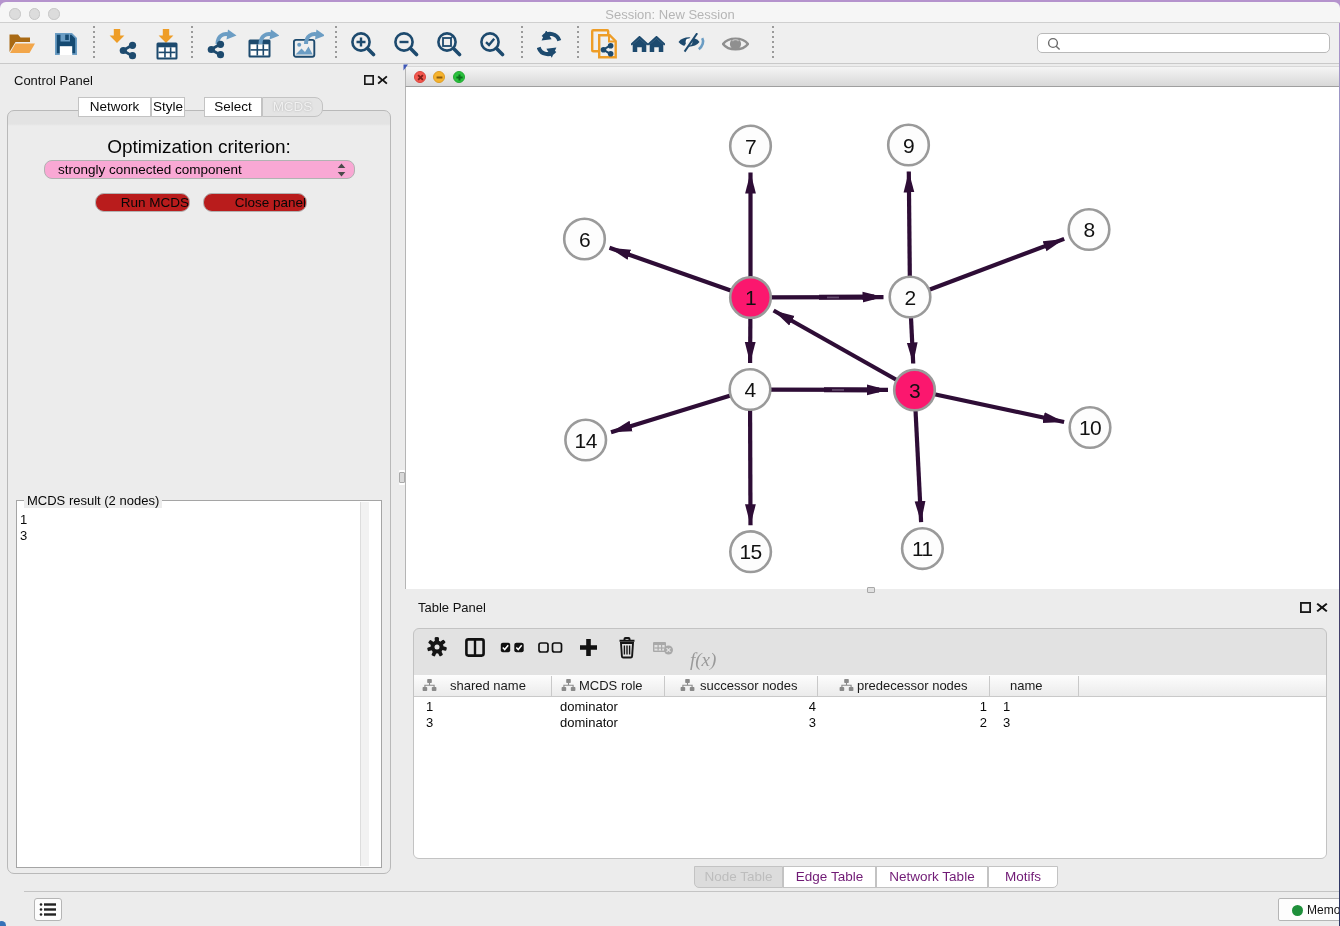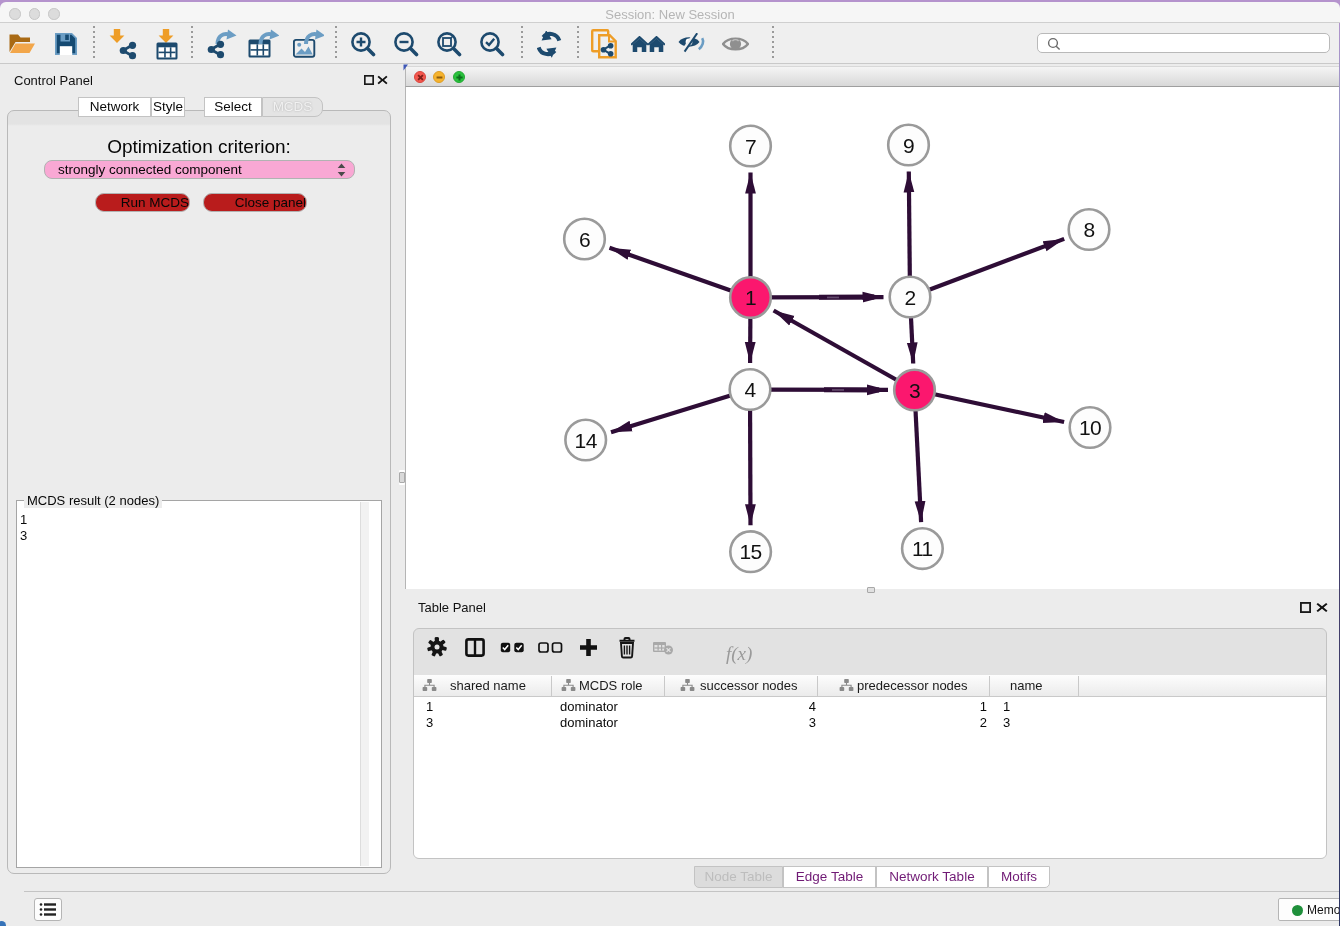--- a/index.html
+++ b/index.html
@@ -368,21 +368,21 @@
       <g fill="#a9a9a9">
         <rect x="0" y="3" width="13" height="10" rx="1"></rect>
         <rect x="1.4" y="6" width="10.2" height="5.6" fill="#e2e2e2"></rect>
         <rect x="4.5" y="6" width="1.2" height="5.6"></rect>
         <rect x="8" y="6" width="1.2" height="5.6"></rect>
         <rect x="1.4" y="8.4" width="10.2" height="1.2"></rect>
         <circle cx="15.5" cy="11" r="4.5"></circle>
         <path d="M13.6 9.1 L17.4 12.9 M17.4 9.1 L13.6 12.9" stroke="#e2e2e2" stroke-width="1.3"></path>
       </g>
     </svg>
-<div style="position:absolute;left:276px;top:14px;font-family:'Liberation Serif',serif;font-style:italic;font-size:19px;color:#9a9a9a;margin-left:36px;">f(x)</div>
+<div style="position:absolute;left:276px;top:20px;font-family:'Liberation Serif',serif;font-style:italic;font-size:19px;color:#9a9a9a;">f(x)</div>
   <div id="tp-header">
     <div class="hsep" style="left:137px"></div>
     <div class="hsep" style="left:250px"></div>
     <div class="hsep" style="left:403px"></div>
     <div class="hsep" style="left:575px"></div>
     <div class="hsep" style="left:664px"></div>
     <svg style="position:absolute;left:8px;top:3px" width="15" height="15" viewBox="0 0 15 15">
         <g fill="#8a8a8a">
           <rect x="5.2" y="1" width="4.6" height="4" rx="0.8"></rect>
           <rect x="0.6" y="9" width="4.6" height="4" rx="0.8"></rect>
@@ -429,21 +429,21 @@
     <div class="cell" style="left:12px;top:18px">3</div>
     <div class="cell" style="left:146px;top:18px">dominator</div>
     <div class="cell" style="left:330px;top:18px;width:72px;text-align:right">3</div>
     <div class="cell" style="left:500px;top:18px;width:73px;text-align:right">2</div>
     <div class="cell" style="left:589px;top:18px">3</div>
   </div>
 </div>
 <div class="ttab" style="left:694px; width:89px; background:#dcdcdc; color:#bdbdbd; border-radius:0 0 0 5px;">Node Table</div>
 <div class="ttab" style="left:783px; width:93px;">Edge Table</div>
 <div class="ttab" style="left:876px; width:112px;">Network Table</div>
-<div class="ttab" style="left:988px; width:62px; border-radius:0 0 5px 0;">Motifs</div>
+<div class="ttab" style="left:988px; width:70px; border-radius:0 0 5px 0;">Motifs</div>
 
 <div class="abs" id="statusbar">
   <div id="listbtn">
     <svg width="18" height="15" viewBox="0 0 18 15" style="margin:3px 4px">
       <circle cx="2" cy="2.5" r="1.3" fill="#222"></circle>
         <rect x="5" y="1.3" width="12" height="2.4" fill="#222"></rect>
       <circle cx="2" cy="7.5" r="1.3" fill="#222"></circle>
         <rect x="5" y="6.3" width="12" height="2.4" fill="#222"></rect>
       <circle cx="2" cy="12.5" r="1.3" fill="#222"></circle>
         <rect x="5" y="11.3" width="12" height="2.4" fill="#222"></rect>

